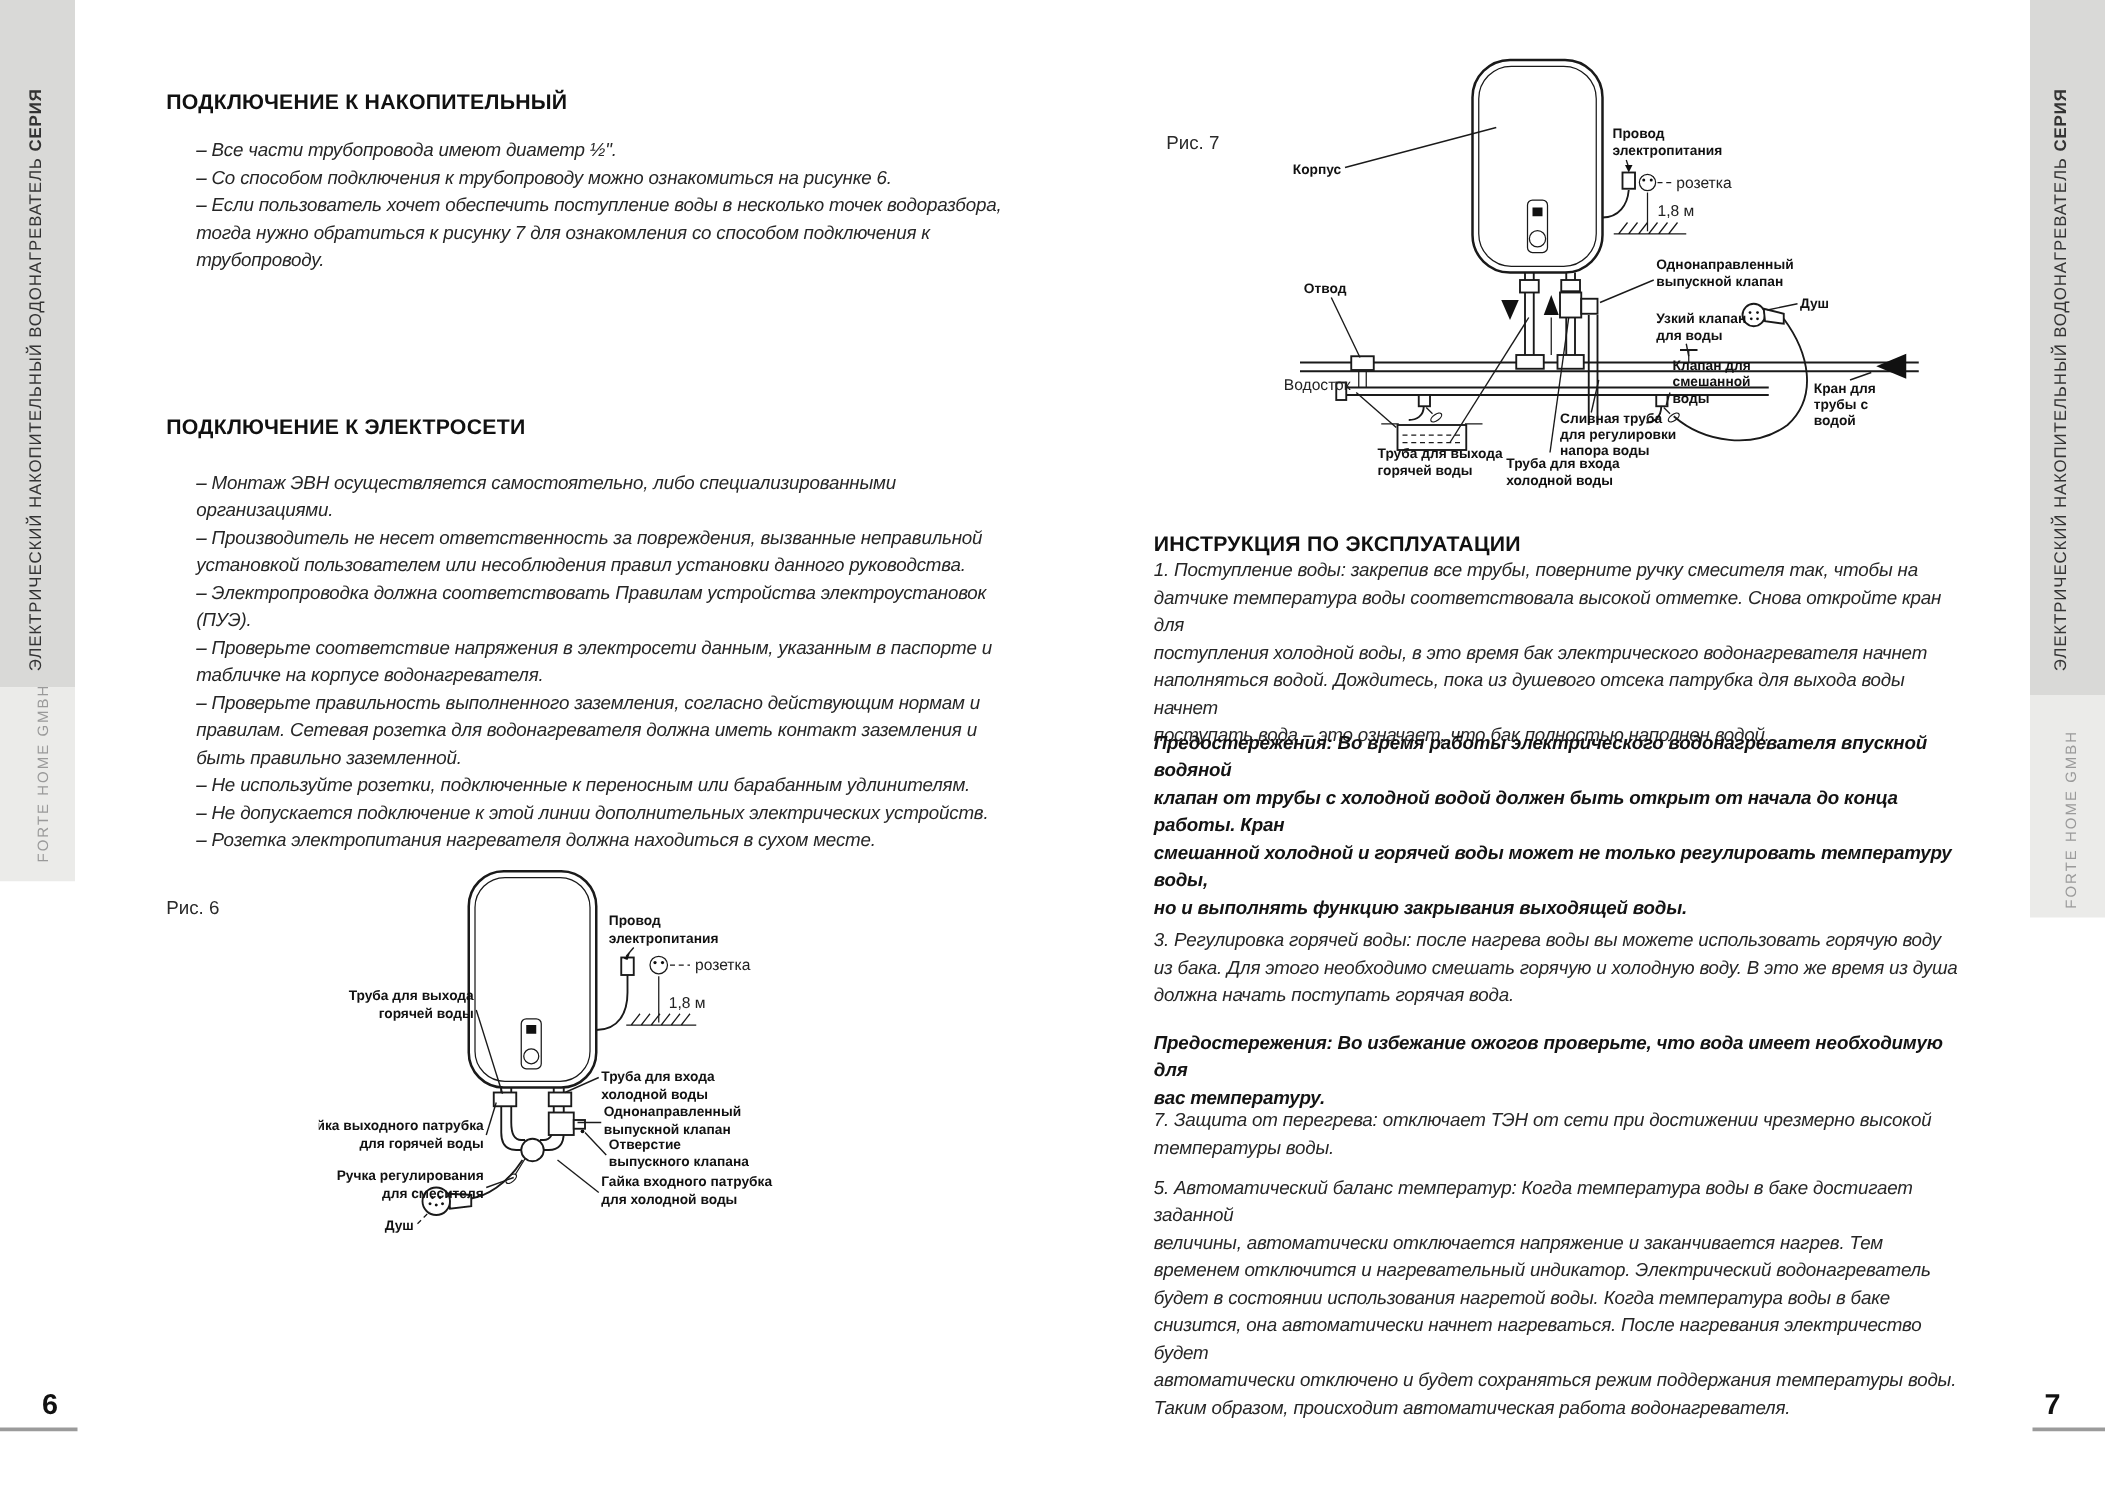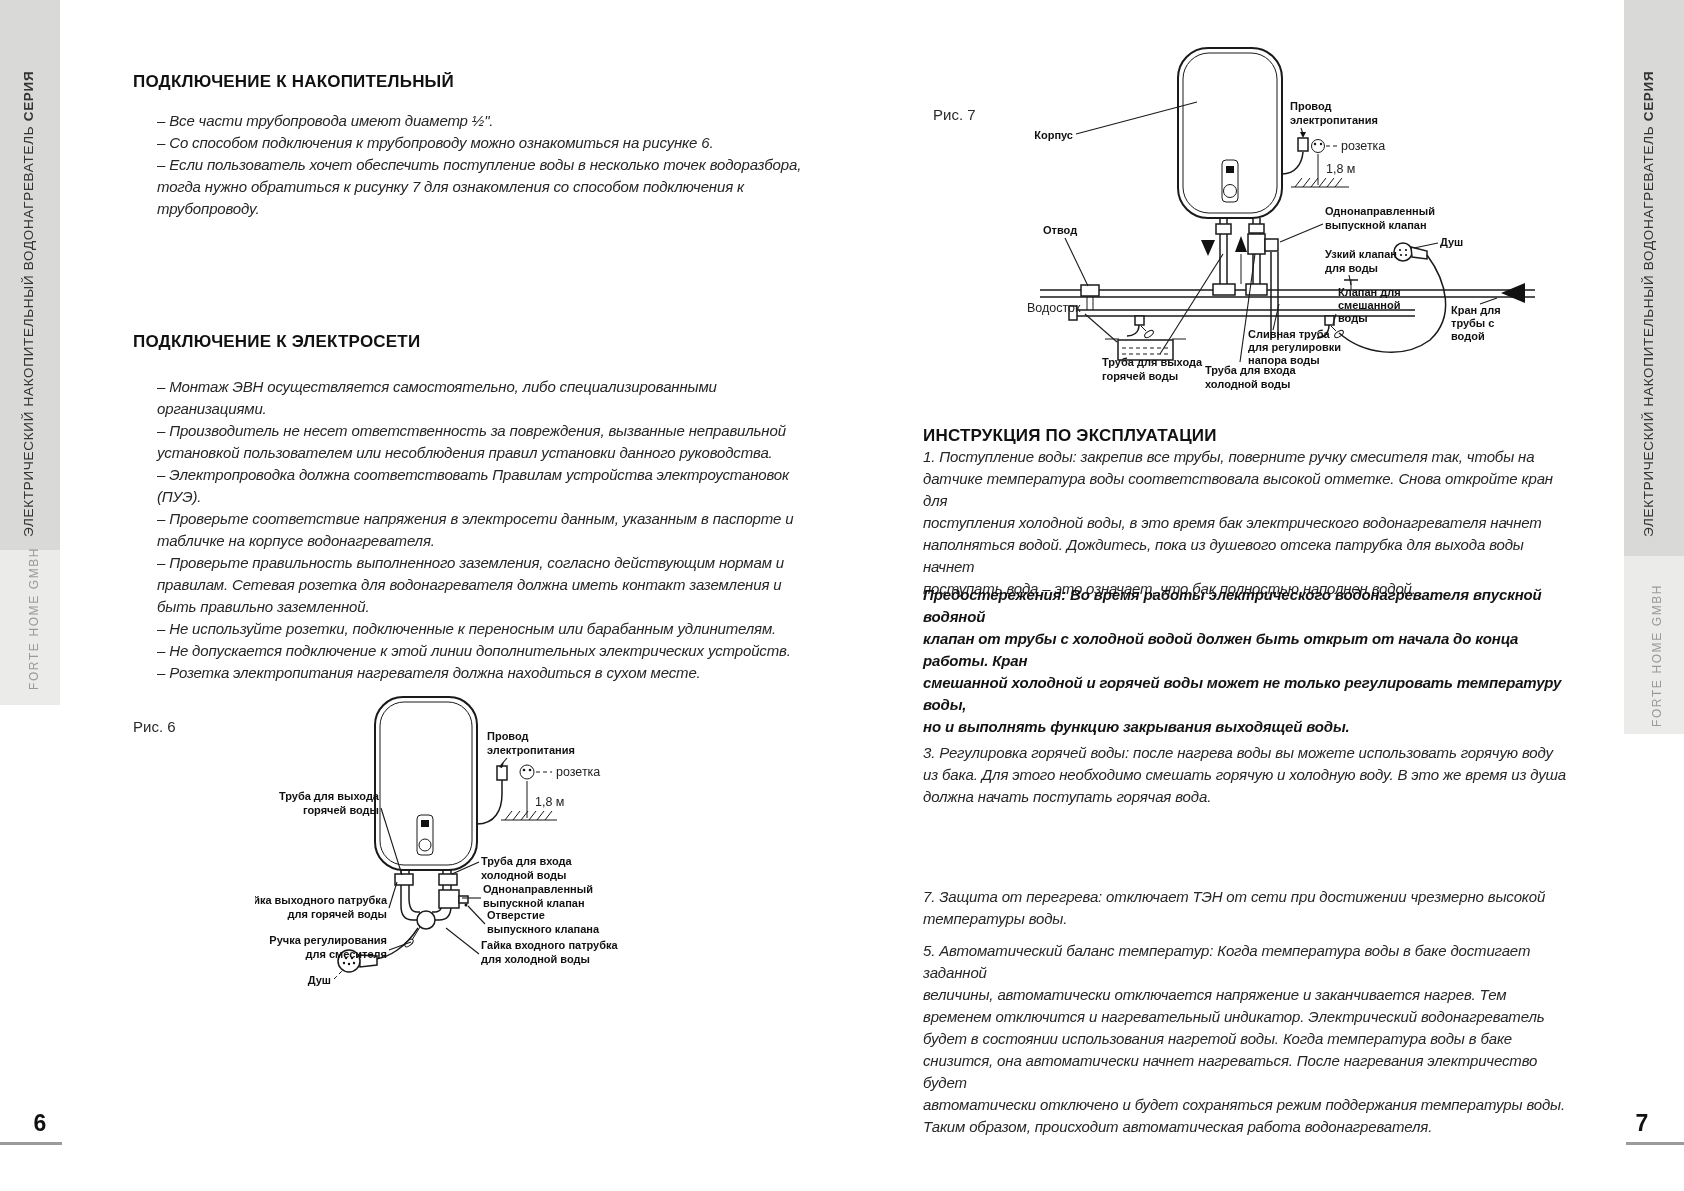--- a/index.html
+++ b/index.html
@@ -161,20 +161,22 @@
 поступления холодной воды, в это время бак электрического водонагревателя начнет
 наполняться водой. Дождитесь, пока из душевого отсека патрубка для выхода воды начнет
 поступать вода – это означает, что бак полностью наполнен водой.</div>
   <div class="body-block bold" style="left:923px;top:584px;width:650px">Предостережения: Во время работы электрического водонагревателя впускной водяной
 клапан от трубы с холодной водой должен быть открыт от начала до конца работы. Кран
 смешанной холодной и горячей воды может не только регулировать температуру воды,
 но и выполнять функцию закрывания выходящей воды.</div>
   <div class="body-block" style="left:923px;top:742px;width:650px">3. Регулировка горячей воды: после нагрева воды вы можете использовать горячую воду
 из бака. Для этого необходимо смешать горячую и холодную воду. В это же время из душа
 должна начать поступать горячая вода.</div>
+  <div class="body-block bold" style="left:923px;top:824px;width:650px">Предостережения: Во избежание ожогов проверьте, что вода имеет необходимую для
+вас температуру.</div>
   <div class="body-block" style="left:923px;top:886px;width:650px">7. Защита от перегрева: отключает ТЭН от сети при достижении чрезмерно высокой
 температуры воды.</div>
   <div class="body-block" style="left:923px;top:940px;width:650px">5. Автоматический баланс температур: Когда температура воды в баке достигает заданной
 величины, автоматически отключается напряжение и заканчивается нагрев. Тем
 временем отключится и нагревательный индикатор. Электрический водонагреватель
 будет в состоянии использования нагретой воды. Когда температура воды в баке
 снизится, она автоматически начнет нагреваться. После нагревания электричество будет
 автоматически отключено и будет сохраняться режим поддержания температуры воды.
 Таким образом, происходит автоматическая работа водонагревателя.</div>
 

